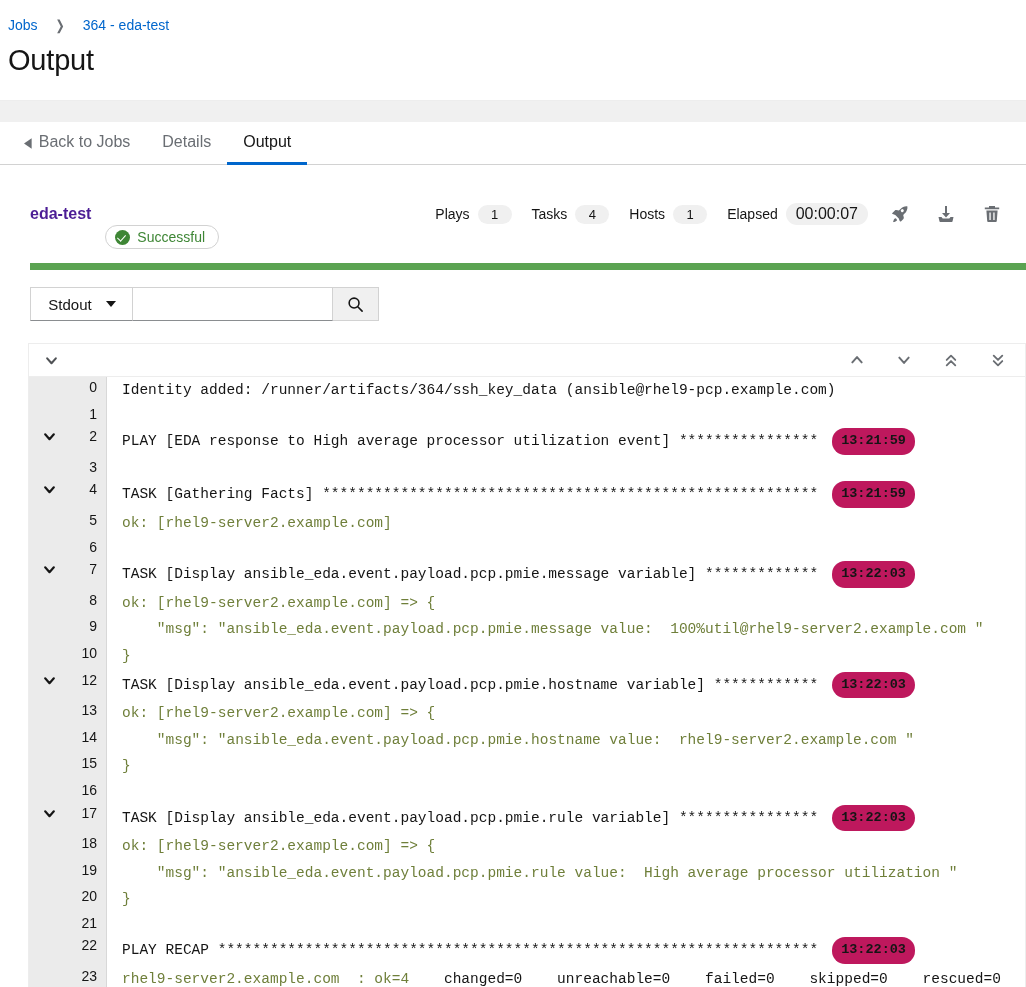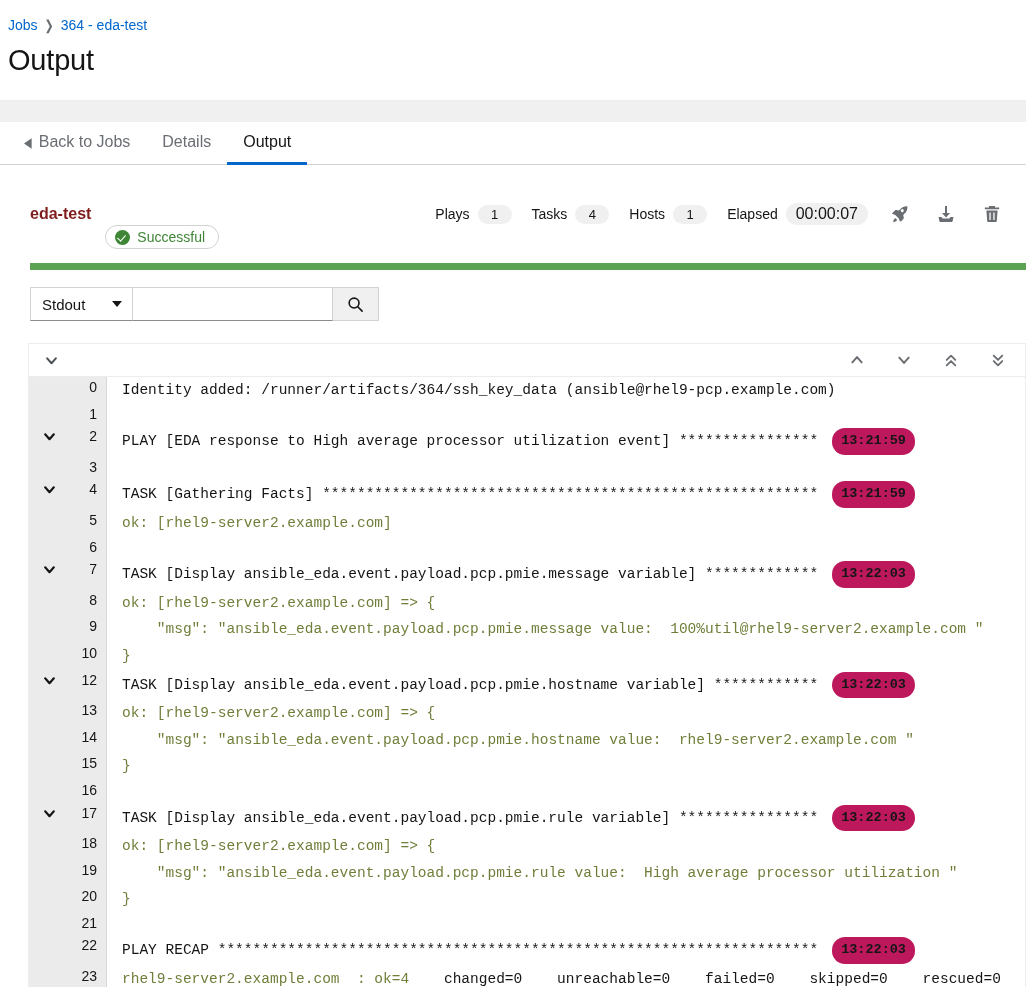--- a/index.html
+++ b/index.html
@@ -20,21 +20,21 @@
   
   .page-head {
     padding: 16px 0 0 8px;
     background: #ffffff;
   }
   .breadcrumb {
     display: flex;
     align-items: center;
     font-size: 14px;
     line-height: 18px;
-    gap: 7px;
+    gap: 18px;
   }
   .crumb-link {
     color: #0066cc;
     text-decoration: none;
     cursor: pointer;
   }
   .crumb-sep {
     color: #6a6e73;
     font-size: 11px;
     display: inline-block;
@@ -99,21 +99,21 @@
   
   .job-header {
     display: flex;
     align-items: center;
     padding: 14px 24px 12px 30px;
     box-sizing: border-box;
   }
   .job-name {
     font-size: 16px;
     font-weight: 700;
-    color: #7f1d1d;
+    color: #4c1d95;
     margin-right: 14px;
   }
   .status-badge {
     display: inline-flex;
     align-items: center;
     gap: 7px;
     border: 1px solid #d2d2d2;
     border-radius: 30px;
     padding: 3px 13px 3px 9px;
     font-size: 14px;
@@ -197,21 +197,21 @@
   
   .search-row {
     display: flex;
     align-items: stretch;
     margin: 17px 0 0 30px;
     height: 34px;
   }
   .select-box {
     display: flex;
     align-items: center;
-    justify-content: space-between;
+    justify-content: center;
     gap: 14px;
     width: 103px;
     box-sizing: border-box;
     padding: 0 10px 0 11px;
     border: 1px solid #d2d2d2;
     border-bottom: 1px solid #8a8d90;
     background: #ffffff;
     font-size: 15px;
     color: #151515;
     cursor: pointer;

